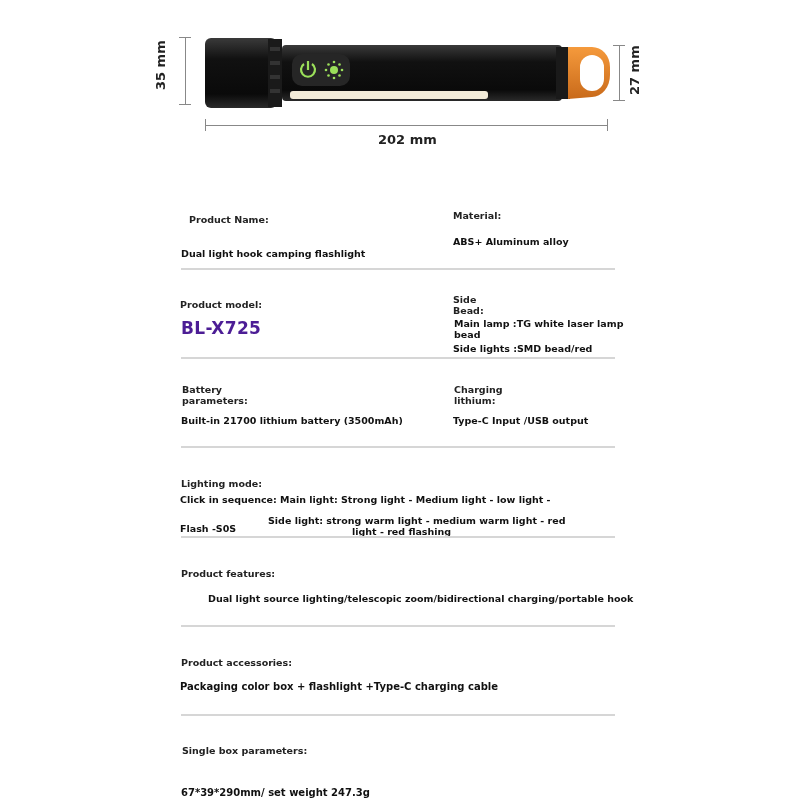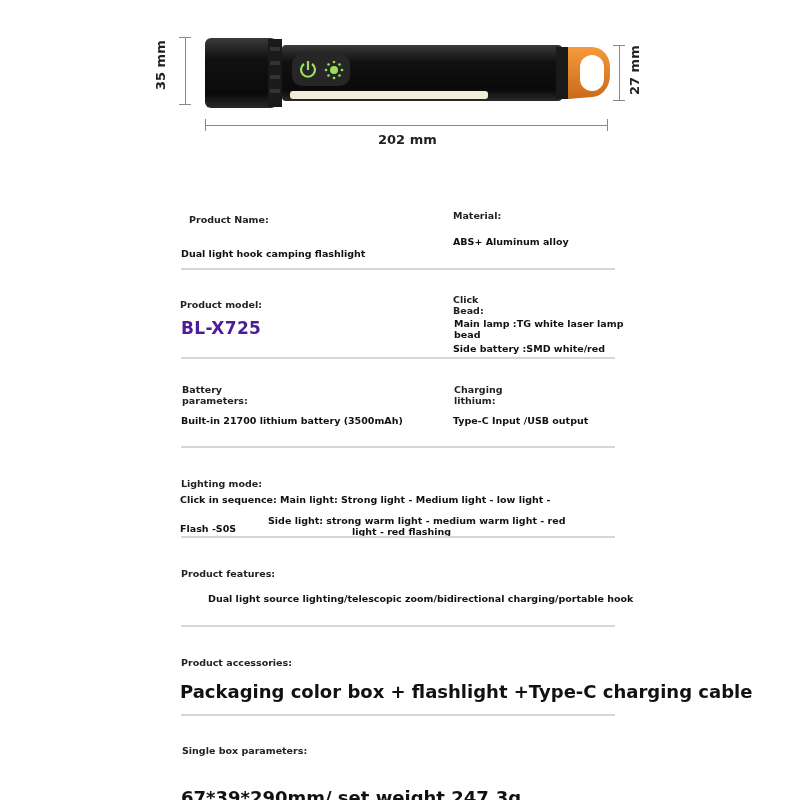--- a/index.html
+++ b/index.html
@@ -3,21 +3,21 @@
 <meta charset="utf-8">
 <style>
   html, body { margin: 0; padding: 0; background: #ffffff; }
   body { width: 800px; height: 800px; position: relative; overflow: hidden;
          font-family: "DejaVu Sans", sans-serif; color: #111; }
   .abs { position: absolute; }
   .dim-text { font-weight: bold; font-size: 13px; color: #222; }
   .label { font-size: 9.5px; font-weight: bold; color: #222; line-height: 11px; }
   .value { font-size: 9.5px; font-weight: bold; color: #111; line-height: 11px; }
   .big { font-size: 17px; font-weight: bold; color: #4c1d95; letter-spacing: 0.3px; }
-  .med { font-size: 18px; font-weight: bold; color: #111; }
+  .med { font-size: 10px; font-weight: bold; color: #111; }
   .divider { position: absolute; left: 181px; width: 434px; height: 2px; background: #d6d6d6; }
   .vline { position: absolute; width: 1px; background: #888; }
   .hline { position: absolute; height: 1px; background: #888; }
 </style>
 </head>
 <body>
 
 <div>
 
   <div class="vline" style="left:185px;top:37px;height:68px;"></div>
@@ -92,25 +92,25 @@
 <div>
 
   <div class="abs label" style="left:181px;top:214px;margin-left:8px;">Product Name:</div>
   <div class="abs value" style="left:181px;top:248px;">Dual light hook camping flashlight</div>
   <div class="abs label" style="left:453px;top:210px;">Material:</div>
   <div class="abs value" style="left:453px;top:236px;">ABS+ Aluminum alloy</div>
   <div class="divider" style="top:268px;"></div>
 
   <div class="abs label" style="left:180px;top:299px;">Product model:</div>
   <div class="abs big" style="left:181px;top:318px;">BL-X725</div>
-  <div class="abs label" style="left:453px;top:294px;">Click</div>
+  <div class="abs label" style="left:453px;top:294px;">Side</div>
   <div class="abs label" style="left:453px;top:305px;">Bead:</div>
   <div class="abs value" style="left:454px;top:318px;">Main lamp :TG white laser lamp</div>
   <div class="abs value" style="left:454px;top:329px;">bead</div>
-  <div class="abs value" style="left:453px;top:343px;">Side battery :SMD white/red</div>
+  <div class="abs value" style="left:453px;top:343px;">Side lights :SMD bead/red</div>
   <div class="divider" style="top:357px;"></div>
 
   <div class="abs label" style="left:182px;top:384px;">Battery</div>
   <div class="abs label" style="left:182px;top:395px;">parameters:</div>
   <div class="abs value" style="left:181px;top:415px;">Built-in 21700 lithium battery (3500mAh)</div>
   <div class="abs label" style="left:454px;top:384px;">Charging</div>
   <div class="abs label" style="left:454px;top:395px;">lithium:</div>
   <div class="abs value" style="left:453px;top:415px;">Type-C Input /USB output</div>
   <div class="divider" style="top:446px;"></div>
 

